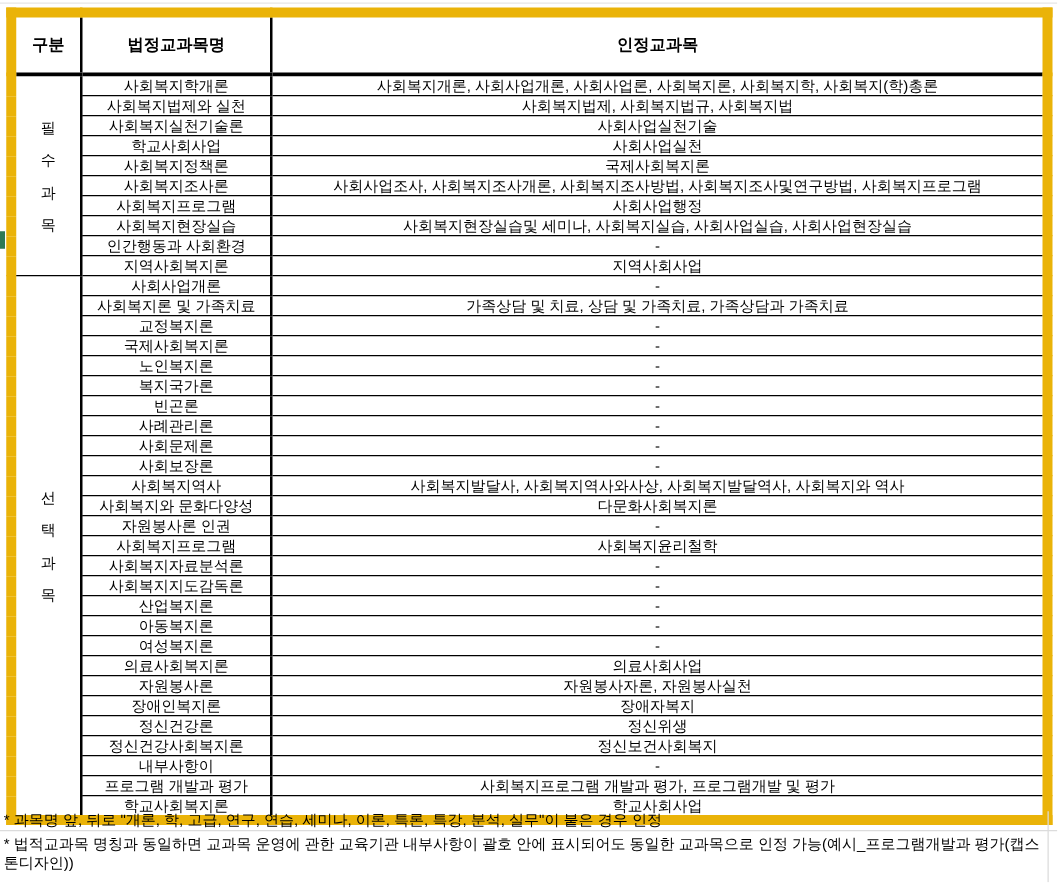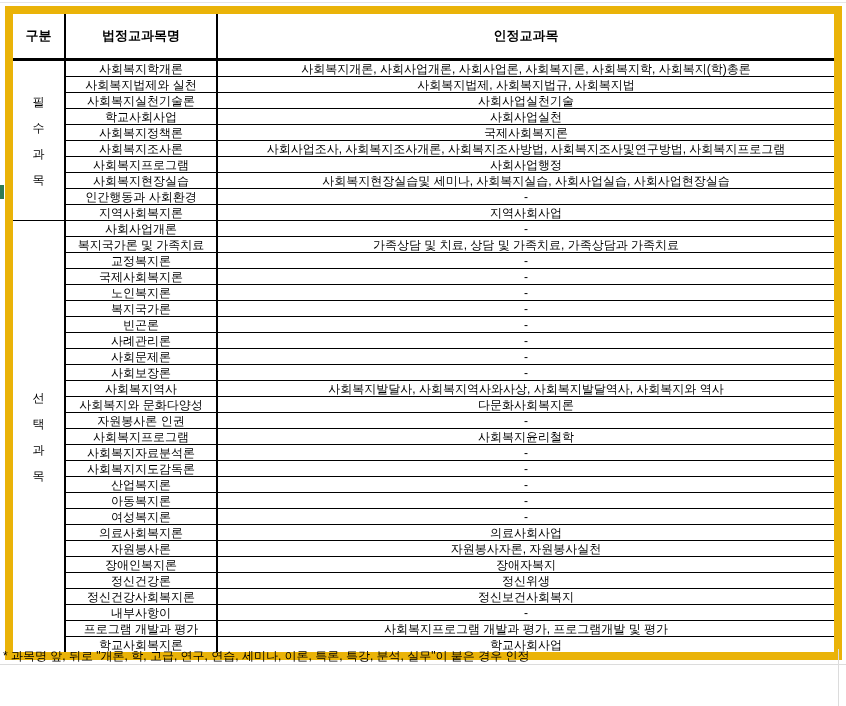--- a/index.html
+++ b/index.html
@@ -149,21 +149,21 @@
           <td class="recog">지역사회사업</td>
         </tr>
         <tr>
           <td rowspan="27" class="cat-cell">
             <div class="cat-text">선<br>택<br>과<br>목</div>
           </td>
           <td class="legal">사회사업개론</td>
           <td class="recog">-</td>
         </tr>
         <tr>
-          <td class="legal">복지국가론 및 가족치료</td>
+          <td class="legal">사회복지론 및 가족치료</td>
           <td class="recog">가족상담 및 치료, 상담 및 가족치료, 가족상담과 가족치료</td>
         </tr>
         <tr>
           <td class="legal">교정복지론</td>
           <td class="recog">-</td>
         </tr>
         <tr>
           <td class="legal">국제사회복지론</td>
           <td class="recog">-</td>
         </tr>
@@ -259,15 +259,16 @@
           <td class="legal">학교사회복지론</td>
           <td class="recog">학교사회사업</td>
         </tr>
       </tbody>
   </table>
 
   <div class="artifact-green"></div>
 
   <div class="note-line1">* 과목명 앞, 뒤로 "개론, 학, 고급, 연구, 연습, 세미나, 이론, 특론, 특강, 분석, 실무"이 붙은 경우 인정</div>
   <div class="note-sep"></div>
+  <div class="note-line2">* 법적교과목 명칭과 동일하면 교과목 운영에 관한 교육기관 내부사항이 괄호 안에 표시되어도 동일한 교과목으로 인정 가능(예시_프로그램개발과 평가(캡스톤디자인))</div>
   <div class="grid-right"></div>
 
 </div>
 
 </body></html>

